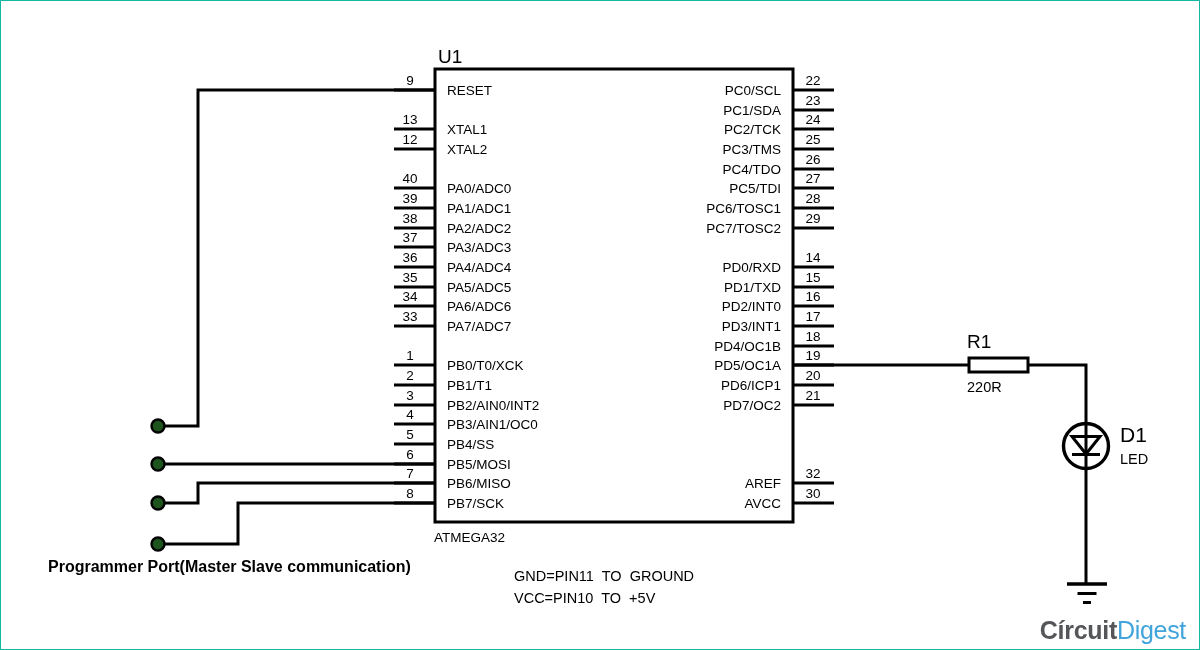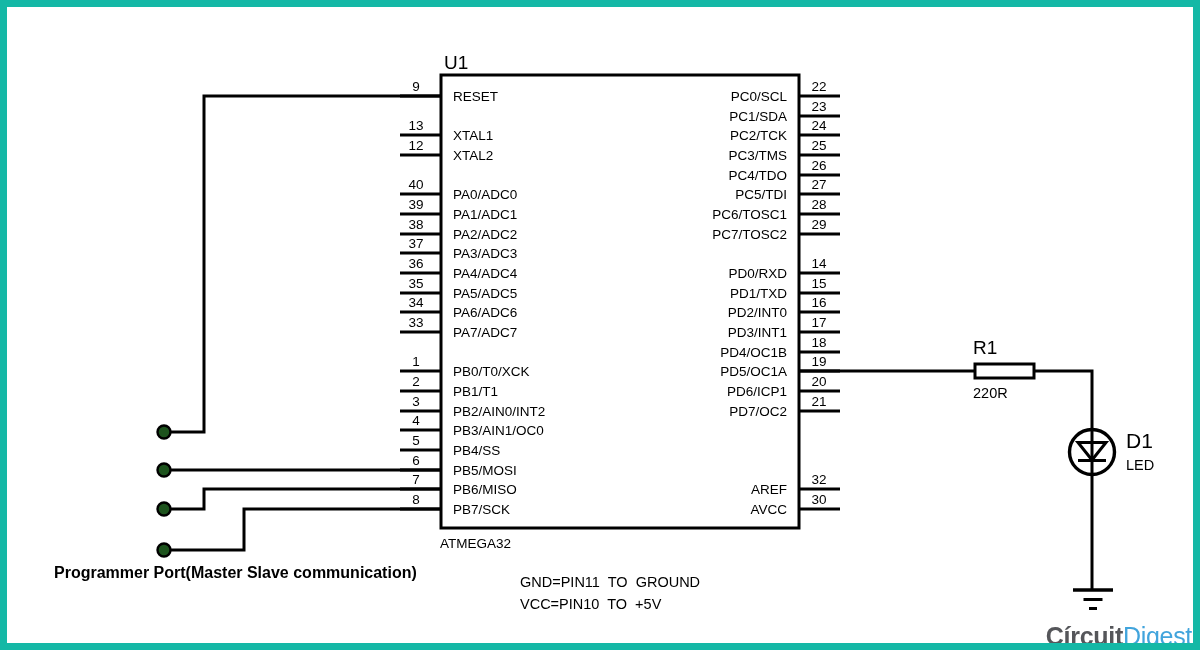--- a/index.html
+++ b/index.html
@@ -1,18 +1,18 @@
 <!DOCTYPE html>
 <html><head>
 <meta charset="utf-8">
 <style>
   html,body{margin:0;padding:0;background:#fff;}
   #frame{
     width:1200px;height:650px;box-sizing:border-box;
-    border:7px solid #14b8a6;background:#fff;position:relative;overflow:hidden;
+    border:1px solid #14b8a6;background:#fff;position:relative;overflow:hidden;
   }
   svg{display:block;}
   text{
     font-family:"Liberation Sans","DejaVu Sans",sans-serif;
     fill:#000;
   }
   .wire{stroke:#000;stroke-width:3;fill:none;}
   .comp{fill:#fff;stroke:#000;stroke-width:3;}
   .pin-num{font-size:13.5px;text-anchor:middle;}
   .pin-label{font-size:13.5px;}

